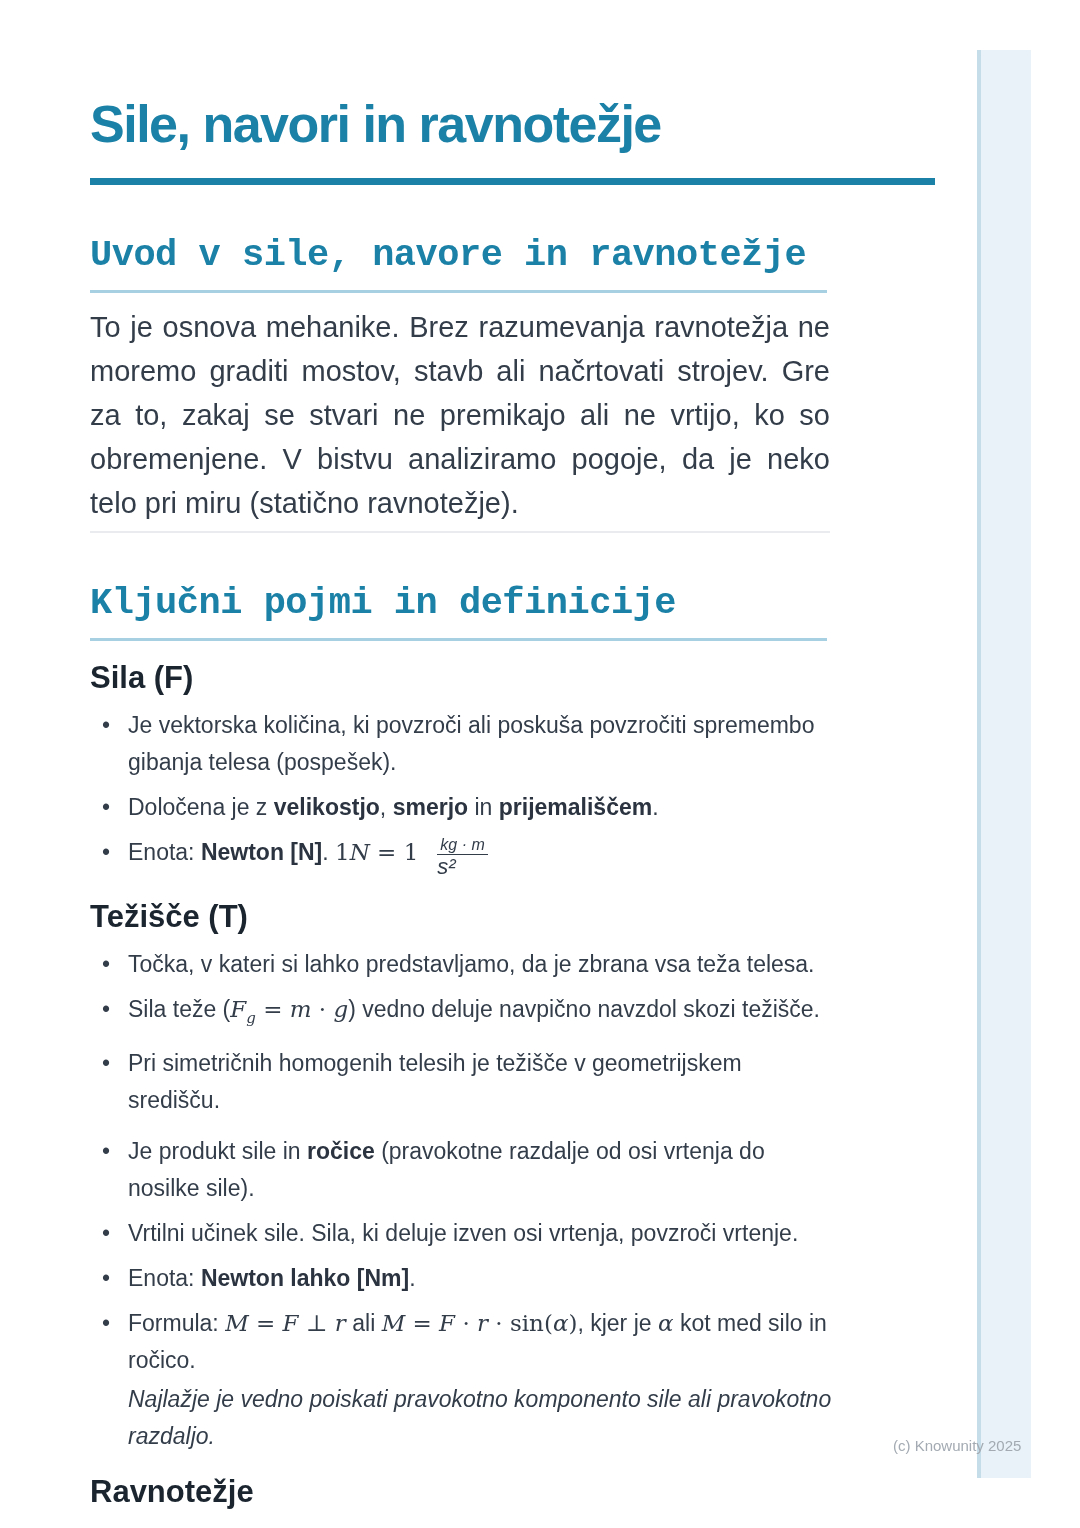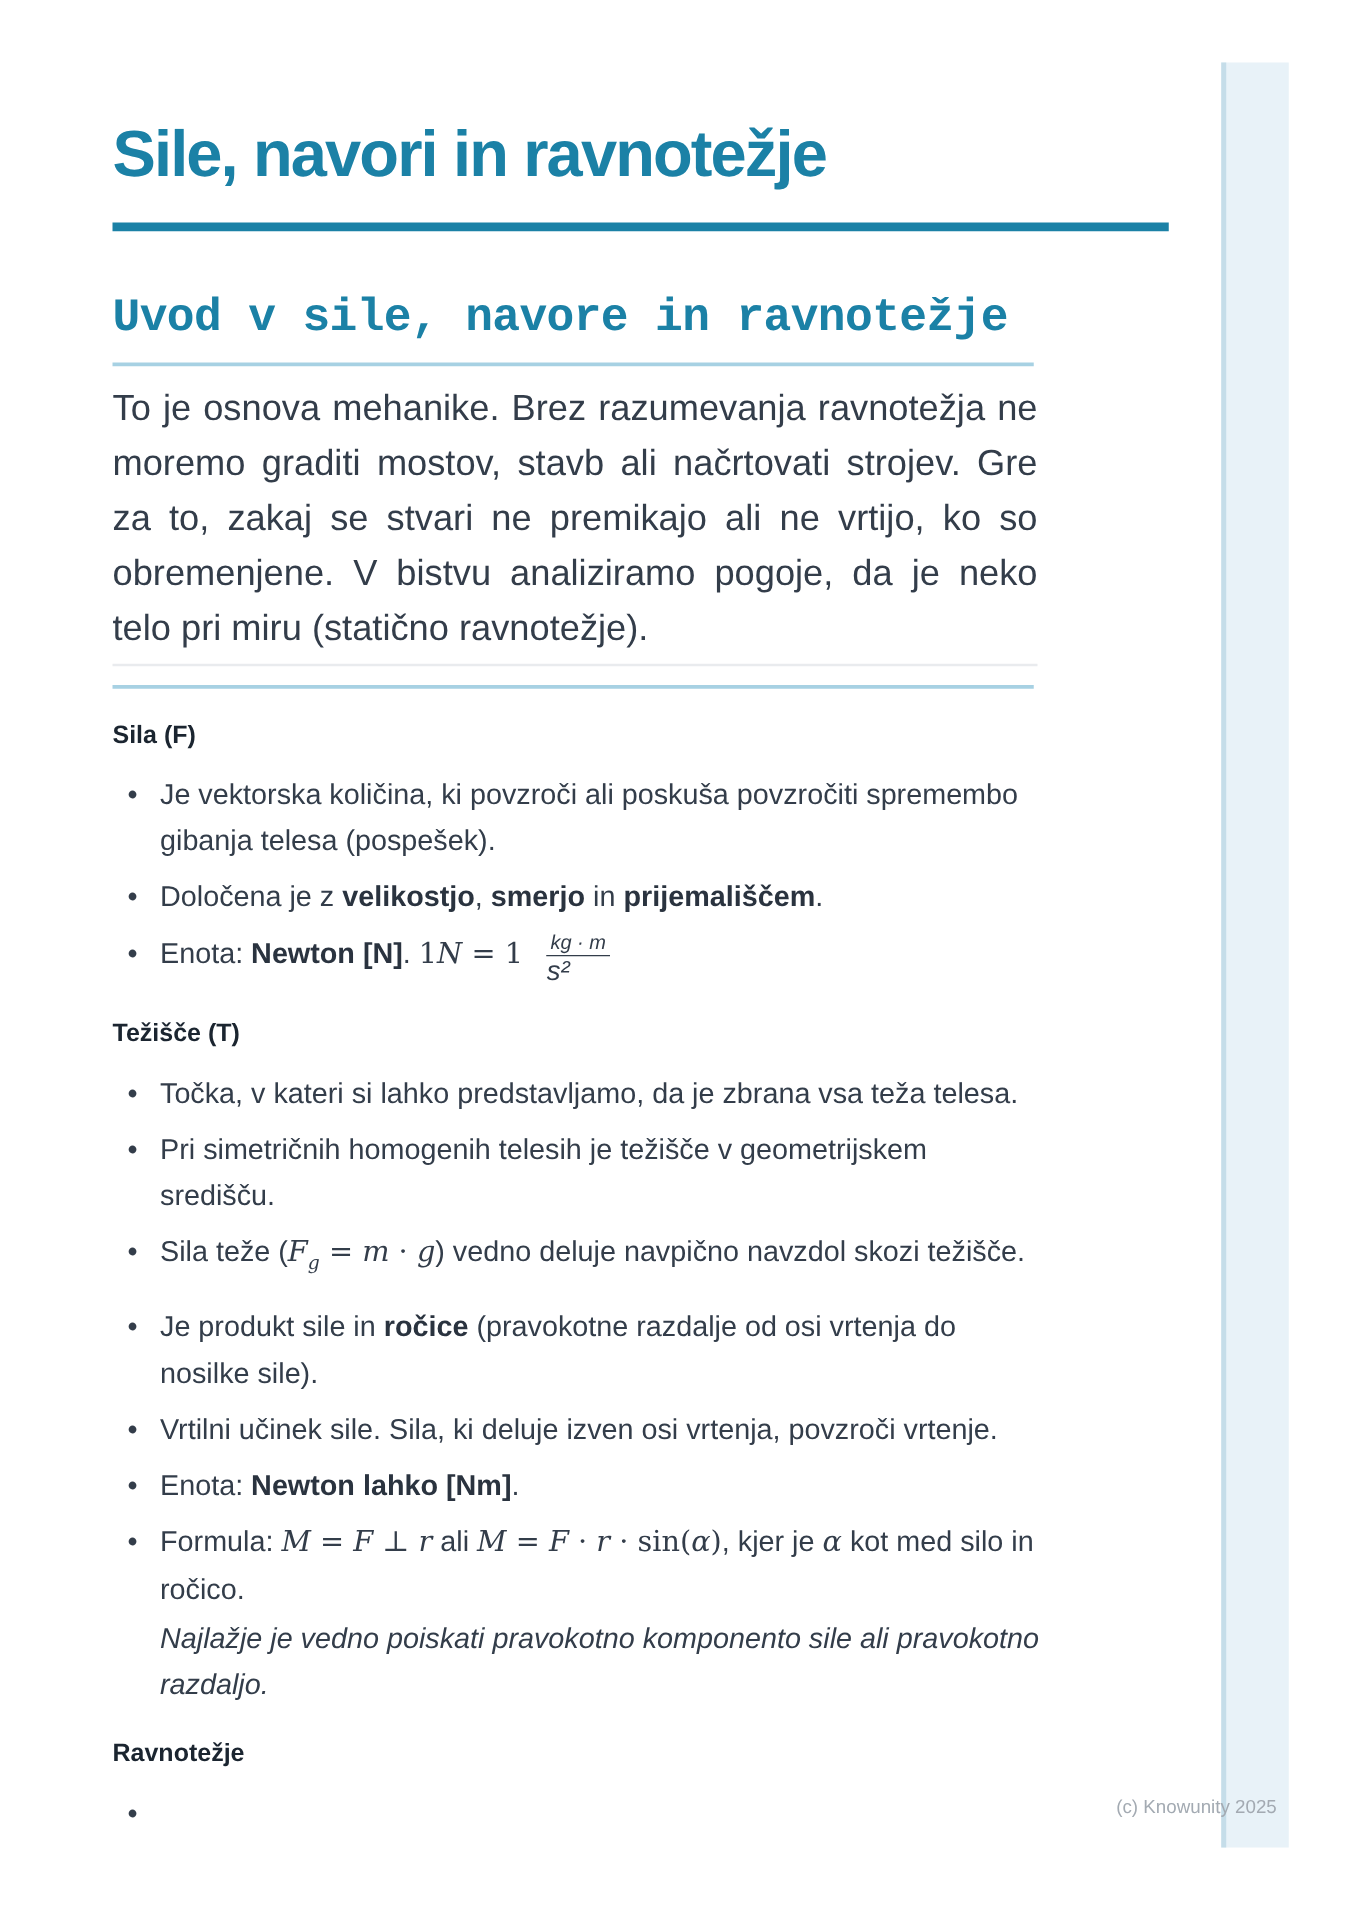--- a/index.html
+++ b/index.html
@@ -41,21 +41,21 @@
     letter-spacing:-0.5px;color:var(--accent);font-family:Liberation Mono, monospace;
   }
   .section-underline{width:737px;height:3px;background:var(--accent-light);margin-top:15px;}
   p.intro-paragraph{
     margin:12px 0 0 0;width:740px;
     font-size:29px;line-height:44px;text-align:justify;color:var(--text);
   }
   .divider{width:740px;height:2px;background:var(--divider);margin-top:6px;}
   h3.sub-heading{
     margin:22px 0 0 0;
-    font-size:20px;line-height:30px;font-weight:bold;color:var(--heading-dark);
+    font-size:31px;line-height:30px;font-weight:bold;color:var(--heading-dark);
   }
   ul.bullets{
     list-style:none;margin:14px 0 0 0;padding:0 0 0 38px;width:710px;
   }
   ul.bullets li{
     position:relative;font-size:23px;line-height:37px;color:var(--text);
     margin:0 0 8px 0;
   }
   ul.bullets li:last-child{margin-bottom:0;}
   ul.bullets li::before{
@@ -87,33 +87,34 @@
 
   <section>
     <h2 class="section-heading">Uvod v sile, navore in ravnotežje</h2>
     <div class="section-underline"></div>
     <p class="intro-paragraph">To je osnova mehanike. Brez razumevanja ravnotežja ne moremo graditi mostov, stavb ali načrtovati strojev. Gre za to, zakaj se stvari ne premikajo ali ne vrtijo, ko so obremenjene. V bistvu analiziramo pogoje, da je neko telo pri miru (statično ravnotežje).</p>
   </section>
 
   <div class="divider"></div>
 
   <section>
+    <h2 class="section-heading">Ključni pojmi in definicije</h2>
     <div class="section-underline"></div>
     <div id="subsections">
         <h3 class="sub-heading">Sila (F)</h3>
         <ul class="bullets">
           <li><span class="seg-t">Je vektorska količina, ki povzroči ali poskuša povzročiti spremembo gibanja telesa (pospešek).</span></li>
           <li><span class="seg-t">Določena je z </span><span class="seg-b">velikostjo</span><span class="seg-t">, </span><span class="seg-b">smerjo</span><span class="seg-t"> in </span><span class="seg-b">prijemališčem</span><span class="seg-t">.</span></li>
           <li><span class="seg-t">Enota: </span><span class="seg-b">Newton [N]</span><span class="seg-t">. </span><span class="seg-mn">1</span><span class="seg-m">N</span><span class="seg-mn"> = 1</span><span class="frac"><span class="num">kg · m</span><span class="den">s²</span></span></li>
         </ul>
         <h3 class="sub-heading">Težišče (T)</h3>
         <ul class="bullets">
           <li><span class="seg-t">Točka, v kateri si lahko predstavljamo, da je zbrana vsa teža telesa.</span></li>
+          <li><span class="seg-t">Sila teže (</span><span class="seg-m">F</span><span class="seg-sub">g</span><span class="seg-mn"> = </span><span class="seg-m">m</span><span class="seg-mn"> · </span><span class="seg-m">g</span><span class="seg-t">) vedno deluje navpično navzdol skozi težišče.</span></li>
           <li><span class="seg-t">Pri simetričnih homogenih telesih je težišče v geometrijskem središču.</span></li>
-          <li><span class="seg-t">Sila teže (</span><span class="seg-m">F</span><span class="seg-sub">g</span><span class="seg-mn"> = </span><span class="seg-m">m</span><span class="seg-mn"> · </span><span class="seg-m">g</span><span class="seg-t">) vedno deluje navpično navzdol skozi težišče.</span></li>
         </ul>
         <ul class="bullets">
           <li><span class="seg-t">Je produkt sile in </span><span class="seg-b">ročice</span><span class="seg-t"> (pravokotne razdalje od osi vrtenja do nosilke sile).</span></li>
           <li><span class="seg-t">Vrtilni učinek sile. Sila, ki deluje izven osi vrtenja, povzroči vrtenje.</span></li>
           <li><span class="seg-t">Enota: </span><span class="seg-b">Newton lahko [Nm]</span><span class="seg-t">.</span></li>
           <li><span class="seg-t">Formula: </span><span class="seg-m">M</span><span class="seg-mn"> = </span><span class="seg-m">F</span><span class="seg-mn"> ⊥ </span><span class="seg-m">r</span><span class="seg-t"> ali </span><span class="seg-m">M</span><span class="seg-mn"> = </span><span class="seg-m">F</span><span class="seg-mn"> · </span><span class="seg-m">r</span><span class="seg-mn"> · sin(</span><span class="seg-m">α</span><span class="seg-mn">)</span><span class="seg-t">, kjer je </span><span class="seg-m">α</span><span class="seg-t"> kot med silo in ročico.</span><div class="note">Najlažje je vedno poiskati pravokotno komponento sile ali pravokotno razdaljo.</div></li>
         </ul>
         <h3 class="sub-heading">Ravnotežje</h3>
         <ul class="bullets">
           <li></li>

